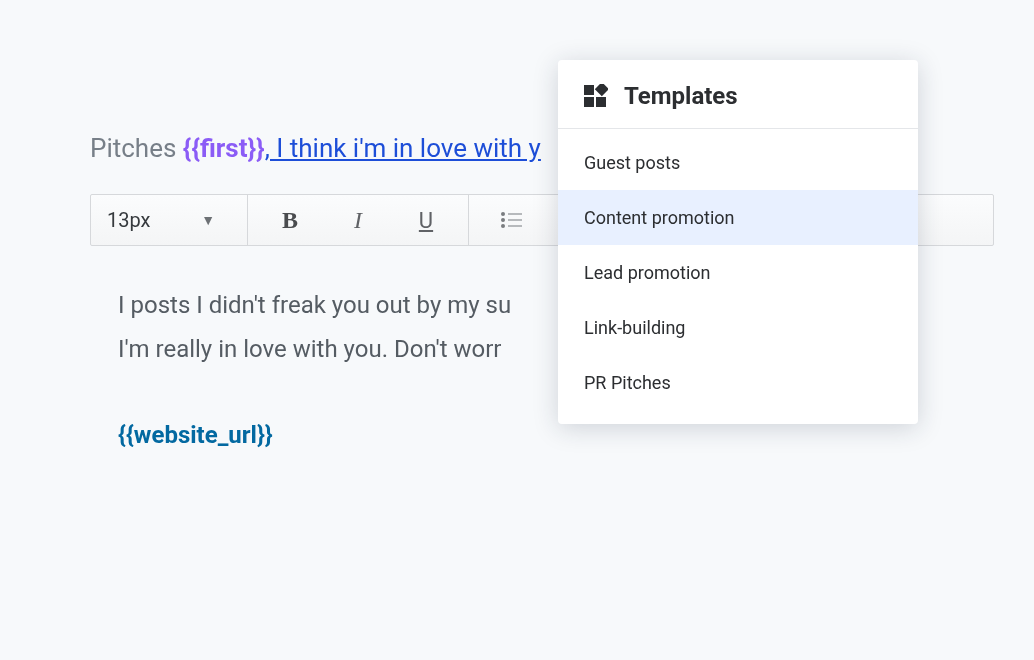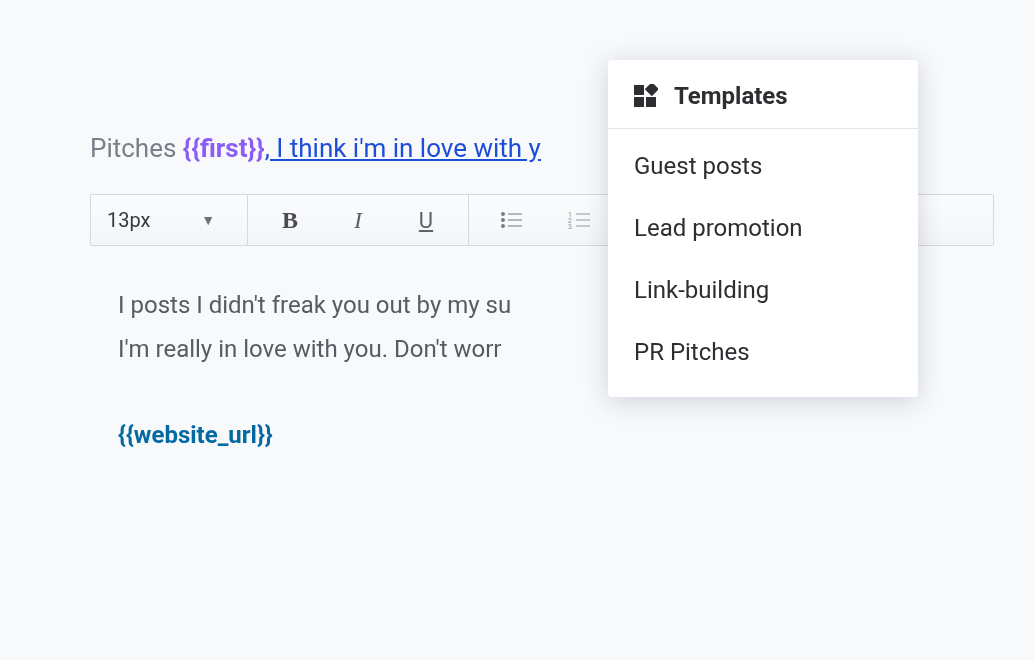--- a/index.html
+++ b/index.html
@@ -106,21 +106,21 @@
       max-width: 760px;
     }
     .body-var {
       font-weight: 700;
       color: #0369a1;
     }
     .templates-panel {
       position: absolute;
       right: 116px;
       top: 60px;
-      width: 310px;
+      width: 360px;
       background: #fff;
       border-radius: 4px;
       box-shadow: 0 4px 26px rgba(30, 40, 60, 0.18);
     }
     .templates-header {
       display: flex;
       align-items: center;
       padding: 22px 26px 18px 26px;
       border-bottom: 1px solid #e4e6e9;
     }
@@ -133,21 +133,21 @@
     .templates-title {
       font-size: 24px;
       font-weight: 700;
       color: #2c2e31;
     }
     .templates-list {
       list-style: none;
       padding: 6px 0 14px 0;
     }
     .templates-item {
-      font-size: 24px;
+      font-size: 18px;
       color: #2c2e31;
       padding: 17px 26px;
       cursor: pointer;
     }
     .templates-item.selected {
       background: #e8f0ff;
     }
   </style>
 </head>
 <body>
@@ -210,17 +210,18 @@
     <svg class="templates-icon" viewBox="0 0 24 24">
       <rect x="0" y="1" width="10" height="10" fill="#2c2e31"></rect>
       <rect x="0" y="13" width="10" height="10" fill="#2c2e31"></rect>
       <rect x="12" y="13" width="10" height="10" fill="#2c2e31"></rect>
       <rect x="12.5" y="0" width="10" height="10" fill="#2c2e31" transform="rotate(45 17.5 5.5)"></rect>
     </svg>
     <span class="templates-title">Templates</span>
   </div>
   <ul class="templates-list">
     <li class="templates-item">Guest posts</li>
+    <li class="templates-item selected">Content promotion</li>
     <li class="templates-item">Lead promotion</li>
     <li class="templates-item">Link-building</li>
     <li class="templates-item">PR Pitches</li>
   </ul>
 </div>
 
 </body></html>

